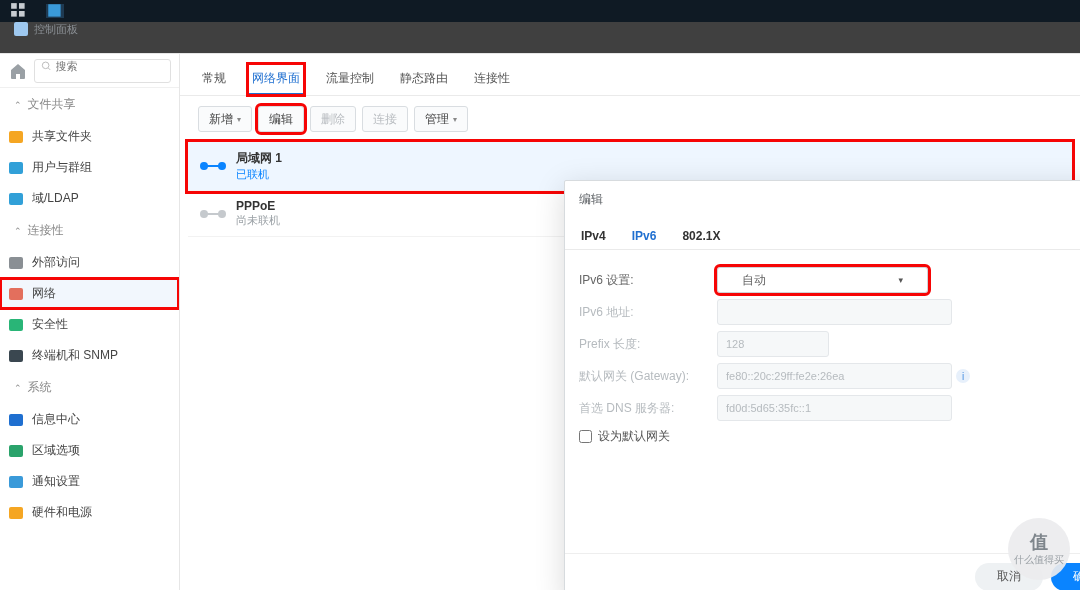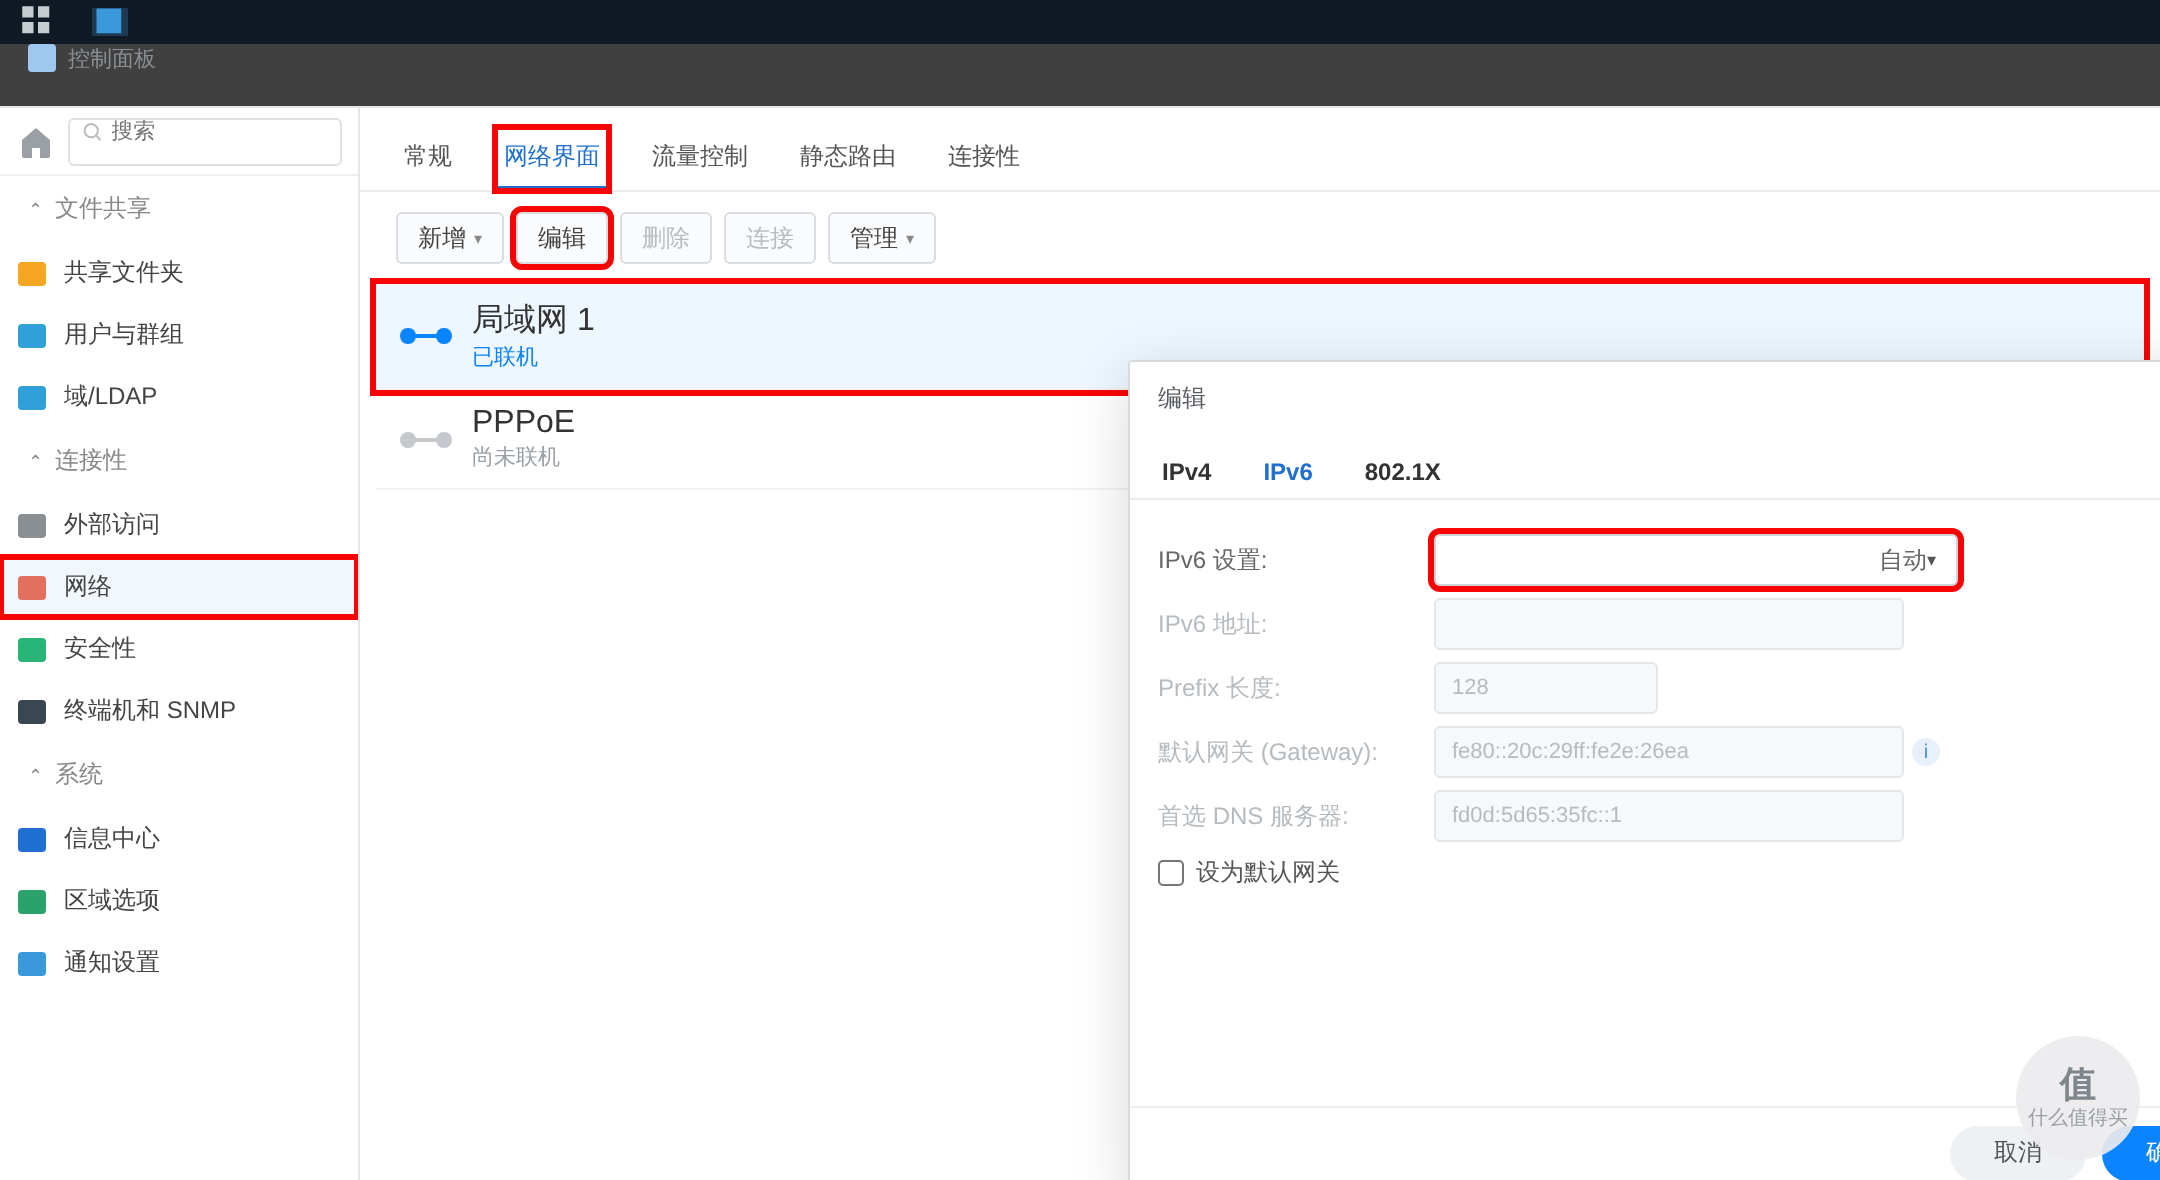--- a/index.html
+++ b/index.html
@@ -30,34 +30,34 @@
 .tb-b{height:26px;padding:0 10px;border:1px solid #d9dde1;background:#fafbfc;border-radius:3px;display:flex;align-items:center;gap:4px;font-size:12px;color:#444;cursor:pointer}
 .tb-b.dis{color:#b8bcc0;cursor:default}
 .tb-b .caret{font-size:8px;color:#888}
 .if-list{padding:0 8px}
 .if-row{display:flex;align-items:center;padding:8px 12px;gap:10px;border-bottom:1px solid #f2f2f2}
 .if-row.sel{background:#eef6ff}
 .if-ic{width:26px;height:26px;display:flex;align-items:center;justify-content:center}
 .if-ic .dot{width:8px;height:8px;background:#0a84ff;border-radius:50%}
 .if-ic .line{width:18px;height:2px;background:#0a84ff}
 .if-ic.grey .line,.if-ic.grey .dot{background:#c5c9cd}
-.if-txt .title{font-size:16px;color:#333;font-weight:400}
+.if-txt .title{font-size:12px;color:#333;font-weight:700}
 .if-txt .sub{font-size:11px;color:#0a84ff}
 .if-txt.grey .sub{color:#9aa0a5}
 .modal-mask{position:absolute;left:0;top:0;right:0;bottom:0}
 .modal{position:absolute;left:384px;top:126px;width:570px;height:420px;background:#fff;border:1px solid #d7dbde;box-shadow:0 6px 30px rgba(0,0,0,.15);border-radius:2px;display:flex;flex-direction:column}
 .m-hdr{height:38px;display:flex;align-items:center;justify-content:space-between;padding:0 14px;border-bottom:1px solid transparent;color:#5a5e62;font-size:12px}
 .m-tabs{display:flex;gap:22px;padding:4px 14px 0;border-bottom:1px solid #eaeaea;font-size:12px}
 .m-tab{padding:6px 2px;color:#333;font-weight:700;cursor:pointer}
 .m-tab.active{color:#1f6fd0}
 .m-body{flex:1;padding:14px 14px 0}
 .frow{display:flex;align-items:center;height:32px;font-size:12px;color:#666}
 .frow .fl{width:138px}
 .frow .fv{flex:1}
-.fsel{width:262px;height:26px;border:1px solid #cfd4d8;border-radius:3px;display:flex;align-items:center;justify-content:flex-end;padding:0 10px;background:#fff;cursor:pointer}
+.fsel{width:211px;height:26px;border:1px solid #cfd4d8;border-radius:3px;display:flex;align-items:center;justify-content:space-between;padding:0 24px;background:#fff;cursor:pointer}
 .finp{width:235px;height:26px;border:1px solid #e4e7ea;border-radius:3px;padding:0 8px;background:#f6f8f9;color:#b6bbbf;font-size:11px}
 .frow.dim .fl{color:#b6bbbf}
 .chk{display:flex;align-items:center;gap:6px;font-size:12px;color:#555;margin-top:4px}
 .chk input{width:13px;height:13px}
 .gw-info{width:14px;height:14px;border-radius:50%;background:#e7f0fb;color:#4a90e2;display:flex;align-items:center;justify-content:center;font-size:10px;margin-left:4px}
 .m-ftr{height:46px;border-top:1px solid #eee;display:flex;align-items:center;justify-content:flex-end;gap:8px;padding:0 14px}
 .btn{height:28px;padding:0 22px;border-radius:14px;font-size:12px;cursor:pointer;border:none}
 .btn-cancel{background:#eef1f3;color:#555}
 .btn-ok{background:#0a84ff;color:#fff}
 .watermark{position:absolute;right:10px;bottom:10px;width:62px;height:62px;border-radius:50%;background:rgba(235,236,238,.92);display:flex;flex-direction:column;align-items:center;justify-content:center;color:#9aa0a5;font-size:10px;line-height:1.2}
@@ -193,20 +193,28 @@
           <span>区域选项</span>
         </div>
         <div class="sb-item">
           <span class="ic">
             <svg viewBox="0 0 16 16">
               <rect x="1" y="2" width="14" height="12" rx="2" fill="#3a9ad9"></rect>
             </svg>
           </span>
           <span>通知设置</span>
         </div>
+        <div class="sb-item">
+          <span class="ic">
+            <svg viewBox="0 0 16 16">
+              <rect x="1" y="2" width="14" height="12" rx="2" fill="#f5a623"></rect>
+            </svg>
+          </span>
+          <span>硬件和电源</span>
+        </div>
       </div>
   </div>
 
   <div class="content">
     <div class="tabs" id="tabs-mount">
         <div class="tab">常规</div>
         <div class="tab active red-tab">网络界面</div>
         <div class="tab">流量控制</div>
         <div class="tab">静态路由</div>
         <div class="tab">连接性</div>

